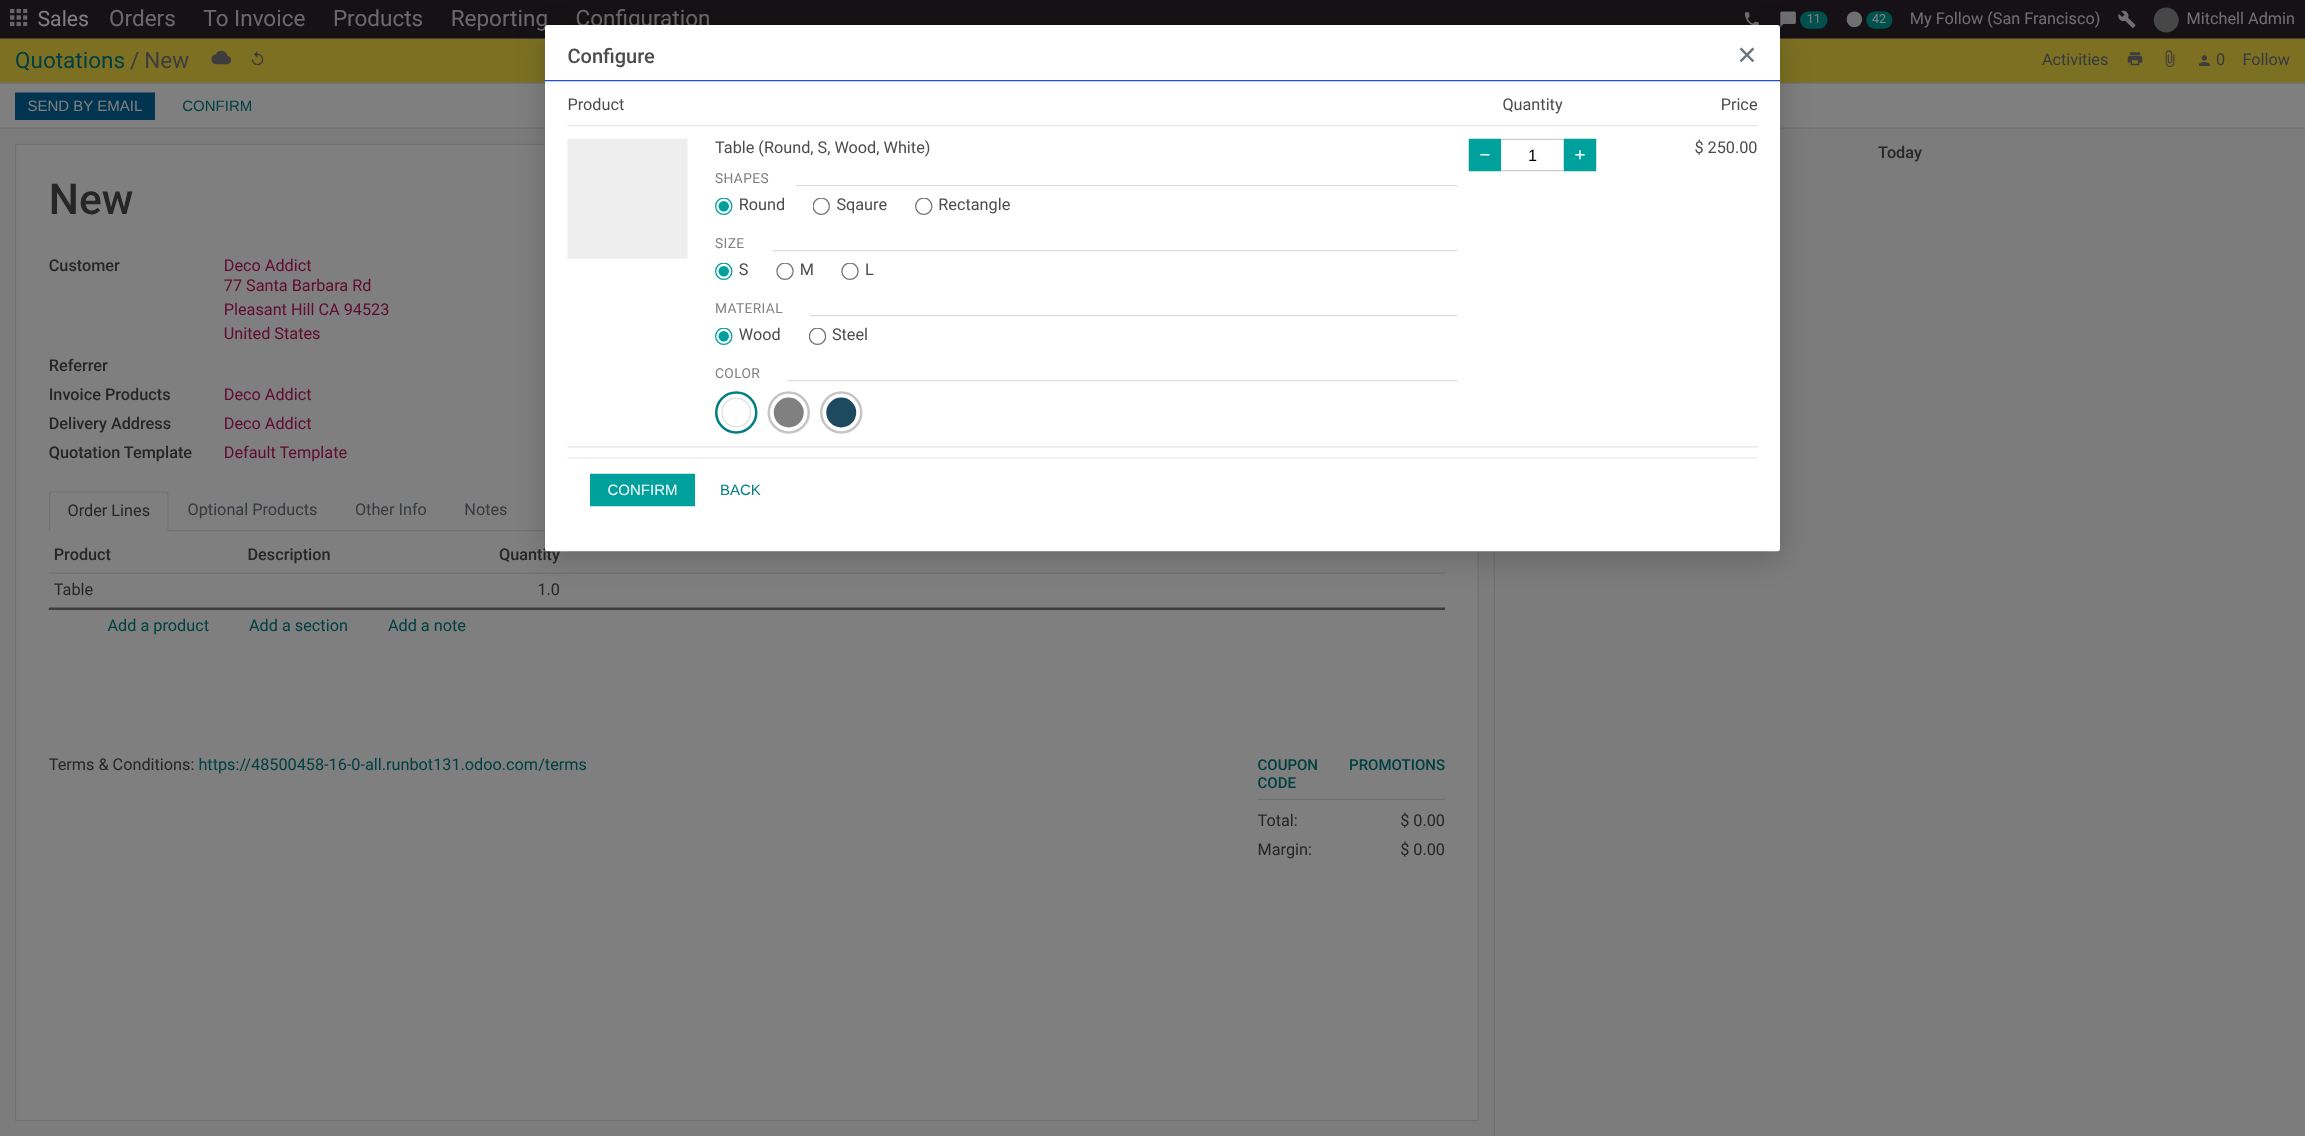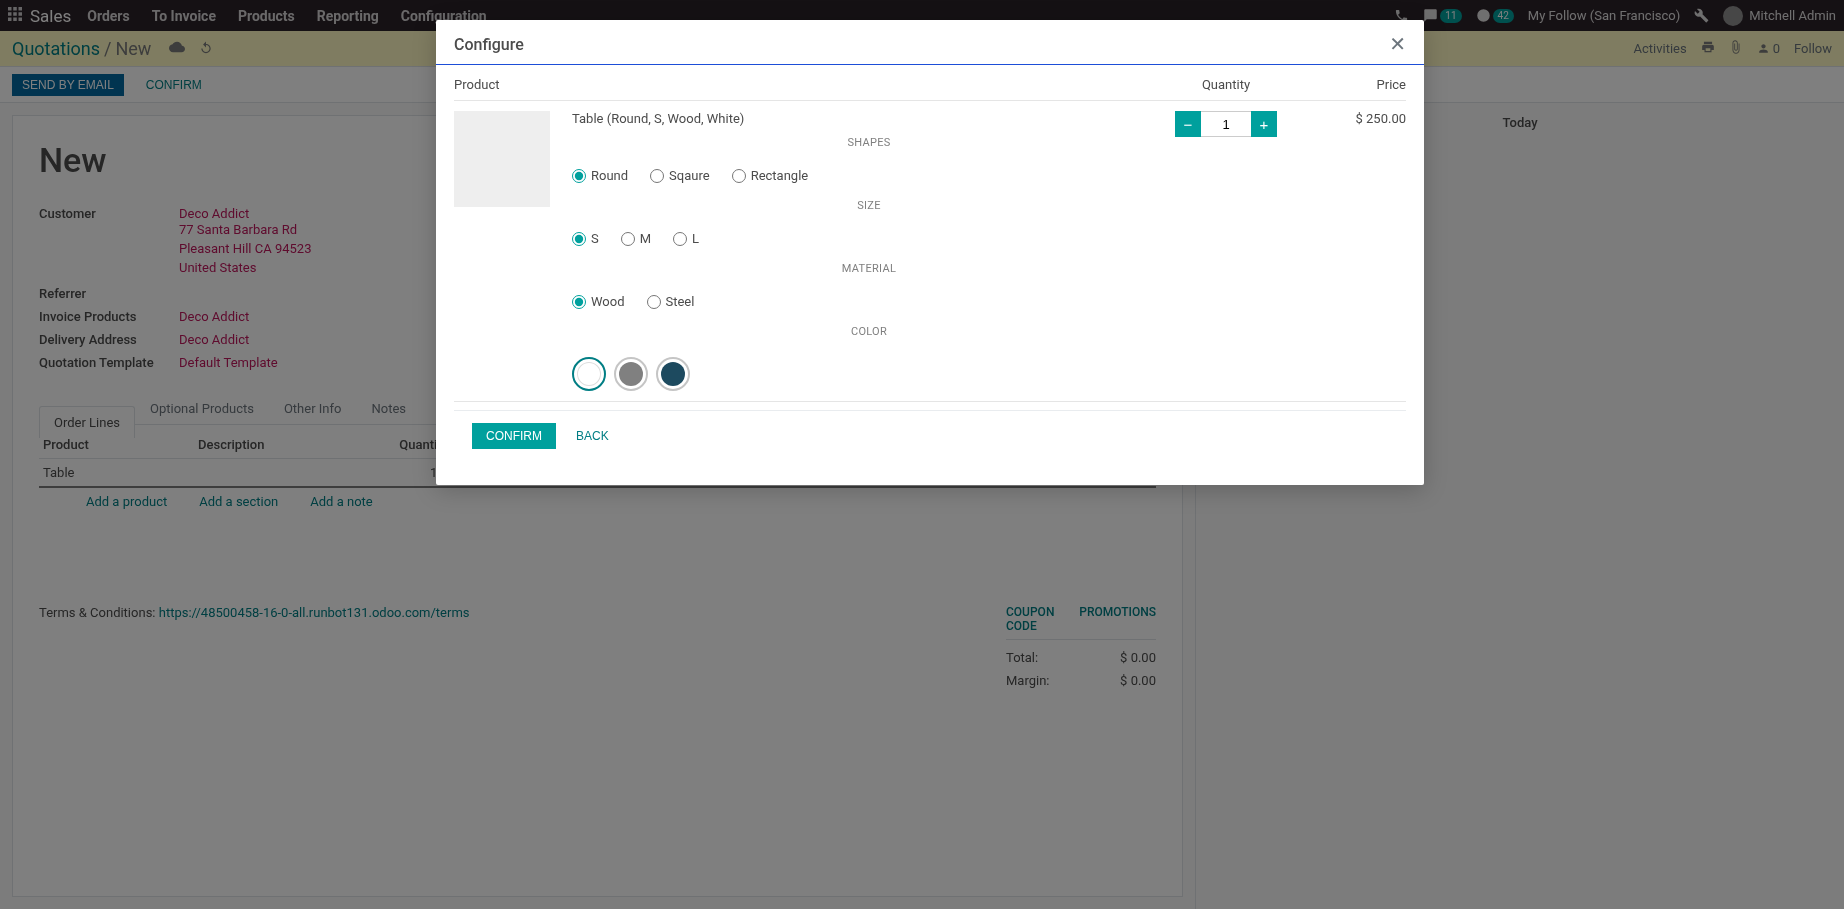--- a/index.html
+++ b/index.html
@@ -2,29 +2,29 @@
 <html><head>
 <meta charset="utf-8">
 <style>
 * { margin: 0; padding: 0; box-sizing: border-box; }
 body { font-family: -apple-system, BlinkMacSystemFont, "Segoe UI", Roboto, "Helvetica Neue", Arial, sans-serif; font-size: 13px; color: #4c4c4c; background: #f9f9f9; width: 1844px; height: 909px; overflow: hidden; position: relative; }
 
 
 .topnav { height: 31px; background: #2b2228; color: #fff; display: flex; align-items: center; padding: 0 8px; font-size: 13px; }
 .topnav .apps-icon { margin-right: 8px; opacity: .9; }
 .topnav .brand { font-size: 17px; color: #fff; margin-right: 16px; }
-.topnav .nav-item { color: rgba(255,255,255,.8); margin-right: 22px; font-size: 14px; font-weight: bold; }
+.topnav .nav-item { color: rgba(255,255,255,.8); margin-right: 22px; font-size: 18px; }
 .topnav .spacer { flex: 1; }
 .topnav .right-item { display: flex; align-items: center; color: rgba(255,255,255,.85); margin-left: 14px; font-size: 13px; }
 .topnav .badge { background:#00a09d; color:#fff; border-radius:8px; padding:0 5px; font-size:10px; margin-left:2px; line-height:14px; }
 .topnav .avatar { width:20px; height:20px; border-radius:50%; background:#8f8f8f; display:inline-block; margin-right:6px; }
 .topnav svg { fill: rgba(255,255,255,.85); }
 
 
-.subbar { height: 36px; background:#fef9c3; border-bottom:1px solid #dee2e6; display:flex; align-items:center; padding:0 12px; }
+.subbar { height: 36px; background:#fde047; border-bottom:1px solid #dee2e6; display:flex; align-items:center; padding:0 12px; }
 .breadcrumbs { font-size: 18px; color:#7a7a7a; display:flex; align-items:center; gap:4px; }
 .breadcrumbs .bc-root { color:#017e84; }
 .breadcrumbs .bc-cur { color:#7a7a7a; }
 .subbar .spacer { flex:1; }
 .subbar .status-icon { margin-left:10px; color:#7a7a7a; }
 .subbar .right-area { display:flex; align-items:center; gap:14px; color:#6c757d; font-size:13px; }
 .subbar .attach-count { display:flex; align-items:center; gap:3px; }
 .subbar svg { fill:#7a7a7a; }
 
 
@@ -42,21 +42,21 @@
 .sheet { background:#fff; border:1px solid #dee2e6; padding:24px 26px; height:100%; }
 .sheet h1 { font-size:34px; font-weight:500; color:#4c4c4c; margin-bottom:26px; }
 .field-row { display:flex; margin-bottom:8px; font-size:13px; }
 .field-label { width:140px; color:#4c4c4c; font-weight:500; }
 .field-value { color:#be185d; }
 .addr-line { line-height:1.45; }
 
 
 .tabs { display:flex; border-bottom:1px solid #dee2e6; margin-top:22px; }
 .tab { padding:8px 14px; font-size:13px; color:#6c757d; border:1px solid transparent; border-bottom:none; }
-.tab.active { color:#4c4c4c; border-color:#dee2e6; background:#fff; border-radius:3px 3px 0 0; position:relative; top:14px; }
+.tab.active { color:#4c4c4c; border-color:#dee2e6; background:#fff; border-radius:3px 3px 0 0; position:relative; top:1px; }
 
 
 .ol-table { width:100%; margin-top:6px; font-size:13px; }
 .ol-head { display:flex; padding:6px 4px; border-bottom:1px solid #dee2e6; color:#4c4c4c; font-weight:500; }
 .ol-row { display:flex; padding:6px 4px; border-bottom:1px solid #eceef0; }
 .ol-col-prod { width:155px; }
 .ol-col-desc { width:180px; }
 .ol-col-qty { width:70px; text-align:right; }
 .add-links { padding:6px 4px; display:flex; gap:32px;margin-left:43px; }
 .add-links a { color:#017e84; text-decoration:none; font-size:13px; }
@@ -80,21 +80,21 @@
 .modal-body { padding:0 18px 18px; }
 .conf-head { display:flex; padding:12px 0 8px; border-bottom:1px solid #e5e5e5; font-size:13px; color:#4c4c4c; }
 .conf-col-prod { flex:1; }
 .conf-col-qty { width:120px; text-align:center; }
 .conf-col-price { width:120px; text-align:right; }
 .conf-row { display:flex; padding:10px 0 6px; }
 .conf-thumb { width:96px; height:96px; background:#eee; margin-right:22px; }
 .conf-main { flex:1; }
 .conf-name { font-size:13px; color:#4c4c4c; margin-bottom:10px; }
 .attr-block { margin-bottom:16px; }
-.attr-label { font-size:11px; color:#808080; letter-spacing:.3px; display:flex; align-items:center; gap:10px; margin-bottom:8px;flex-direction:column; }
+.attr-label { font-size:11px; color:#808080; letter-spacing:.3px; display:flex; align-items:flex-end; gap:22px; margin-bottom:8px; }
 .attr-label .rule { flex:1; border-bottom:1px solid #ddd; }
 .radio-row { display:flex; gap:22px; font-size:13px; align-items:center; }
 .radio-opt { display:flex; align-items:center; gap:5px; }
 .radio-opt input { accent-color:#00a09d; width:14px; height:14px; }
 .color-row { display:flex; gap:8px; }
 .swatch { width:34px; height:34px; border-radius:50%; border:2px solid #c5c5c5; position:relative; box-sizing:border-box; }
 .swatch .inner { position:absolute; inset:3px; border-radius:50%; }
 .swatch.selected { border-color:#017e84; }
 .qty-group { display:flex; align-items:flex-start; justify-content:center; width:120px; }
 .qty-btn { width:26px; height:26px; background:#00a09d; color:#fff; border:none; font-size:15px; line-height:1; }

